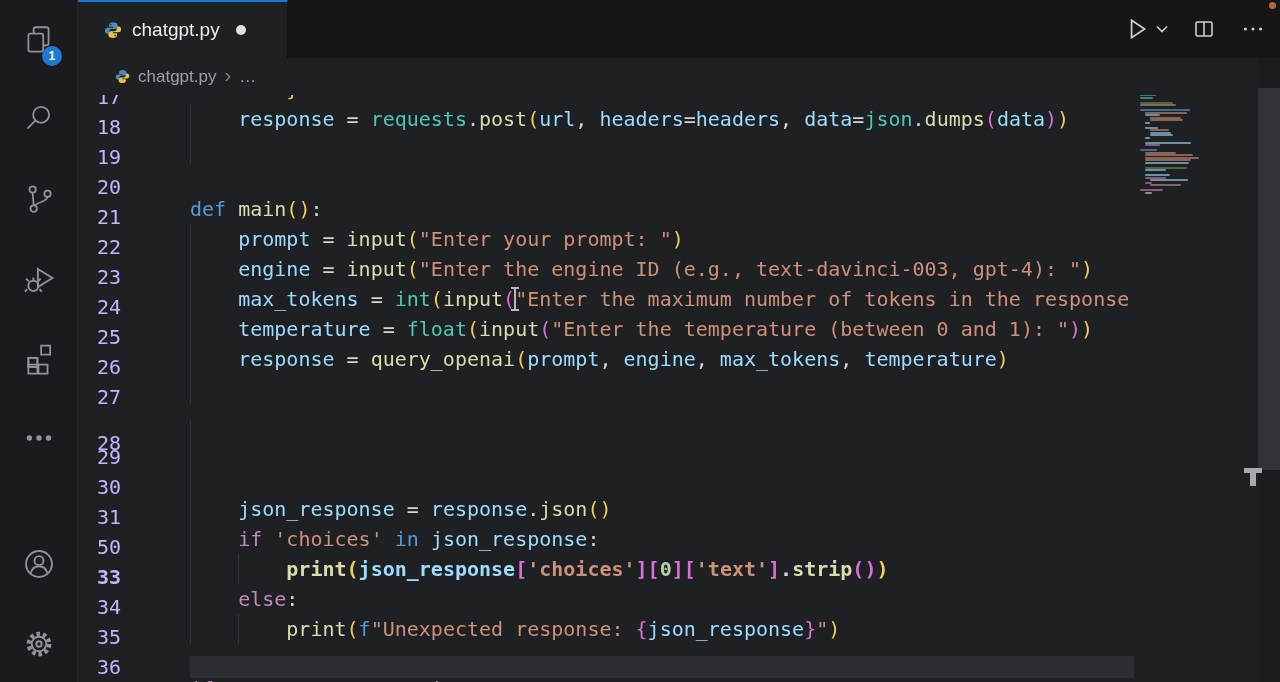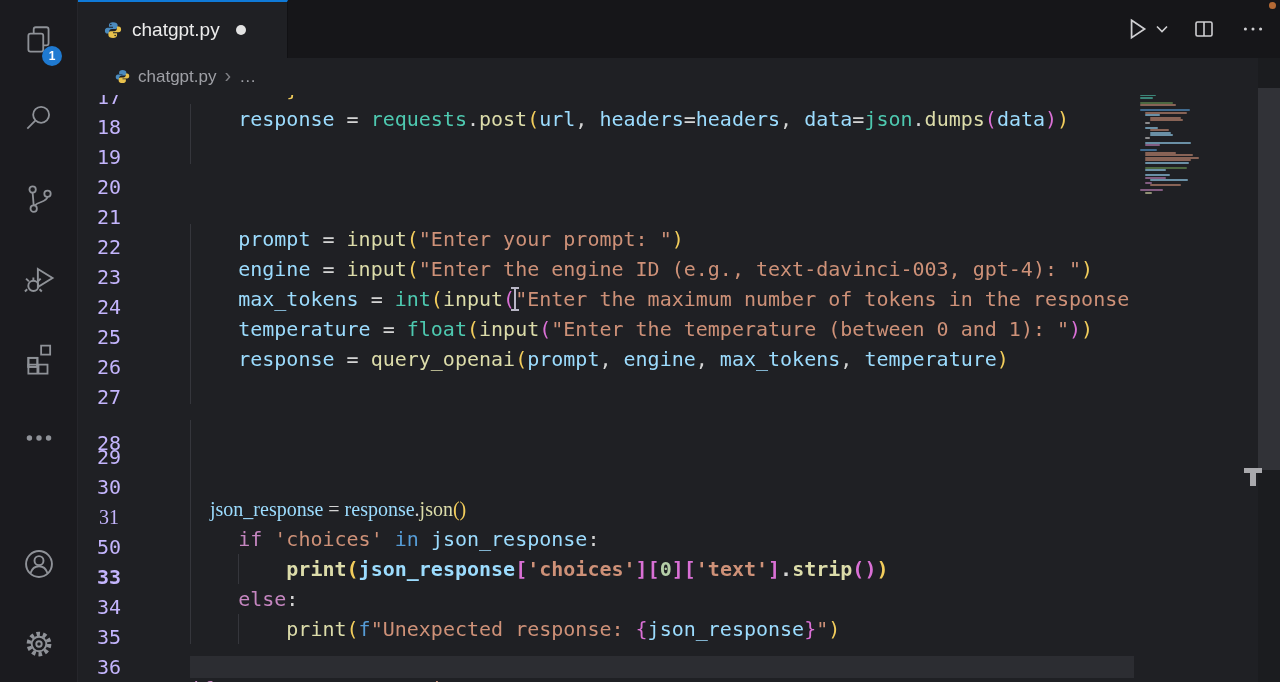--- a/index.html
+++ b/index.html
@@ -189,20 +189,21 @@
           <div class="row" style="top: 76px;">
             <i class="guide" style="left: 112px;"></i>
             <span class="ln">19</span>
           </div>
           <div class="row" style="top: 106px;">
             <span class="ln">20</span>
             <span class="txt"></span>
           </div>
           <div class="row" style="top: 136px;">
             <span class="ln">21</span>
+            <span class="txt"><span style="color: rgb(86, 156, 214);">def</span><span style="color: rgb(212, 212, 212);"> </span><span style="color: rgb(220, 220, 170);">main</span><span style="color: rgb(242, 205, 92);">(</span><span style="color: rgb(242, 205, 92);">)</span><span style="color: rgb(212, 212, 212);">:</span></span>
           </div>
           <div class="row" style="top: 166px;">
             <i class="guide" style="left: 112px;"></i>
             <span class="ln">22</span>
             <span class="txt"><span style="color: rgb(212, 212, 212);">    </span><span style="color: rgb(156, 220, 254);">prompt</span><span style="color: rgb(212, 212, 212);"> = </span><span style="color: rgb(220, 220, 170);">input</span><span style="color: rgb(242, 205, 92);">(</span><span style="color: rgb(206, 145, 120);">"Enter your prompt: "</span><span style="color: rgb(242, 205, 92);">)</span></span>
           </div>
           <div class="row" style="top: 196px;">
             <i class="guide" style="left: 112px;"></i>
             <span class="ln">23</span>
             <span class="txt"><span style="color: rgb(212, 212, 212);">    </span><span style="color: rgb(156, 220, 254);">engine</span><span style="color: rgb(212, 212, 212);"> = </span><span style="color: rgb(220, 220, 170);">input</span><span style="color: rgb(242, 205, 92);">(</span><span style="color: rgb(206, 145, 120);">"Enter the engine ID (e.g., text-davinci-003, gpt-4): "</span><span style="color: rgb(242, 205, 92);">)</span></span>
@@ -234,21 +235,21 @@
           </div>
           <div class="row" style="top: 376px;">
             <i class="guide" style="left: 112px;"></i>
             <span class="ln">29</span>
           </div>
           <div class="row" style="top: 406px;">
             <i class="guide" style="left: 112px;"></i>
             <span class="ln">30</span>
             <span class="txt"></span>
           </div>
-          <div class="row" style="top: 436px; font-family: Liberation Serif, serif;">
+          <div class="row" style="top: 436px;">
             <i class="guide" style="left: 112px;"></i>
             <span class="ln">31</span>
             <span class="txt"><span style="color: rgb(212, 212, 212);">    </span><span style="color: rgb(156, 220, 254);">json_response</span><span style="color: rgb(212, 212, 212);"> = </span><span style="color: rgb(156, 220, 254);">response</span><span style="color: rgb(212, 212, 212);">.</span><span style="color: rgb(220, 220, 170);">json</span><span style="color: rgb(242, 205, 92);">(</span><span style="color: rgb(242, 205, 92);">)</span></span>
           </div>
           <div class="row" style="top: 466px;">
             <i class="guide" style="left: 112px;"></i>
             <span class="ln">50</span>
             <span class="txt"><span style="color: rgb(212, 212, 212);">    </span><span style="color: rgb(197, 134, 192);">if</span><span style="color: rgb(212, 212, 212);"> </span><span style="color: rgb(206, 145, 120);">'choices'</span><span style="color: rgb(212, 212, 212);"> </span><span style="color: rgb(86, 156, 214);">in</span><span style="color: rgb(212, 212, 212);"> </span><span style="color: rgb(156, 220, 254);">json_response</span><span style="color: rgb(212, 212, 212);">:</span></span>
           </div>
           <div class="row" style="top: 496px; font-weight: bold;">

